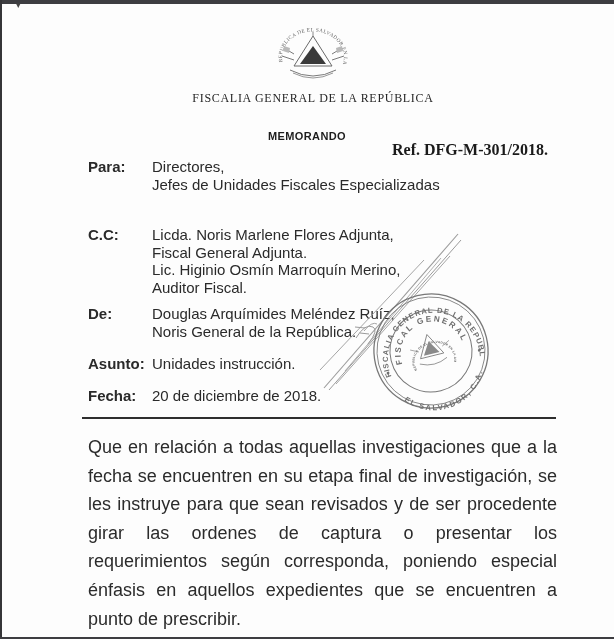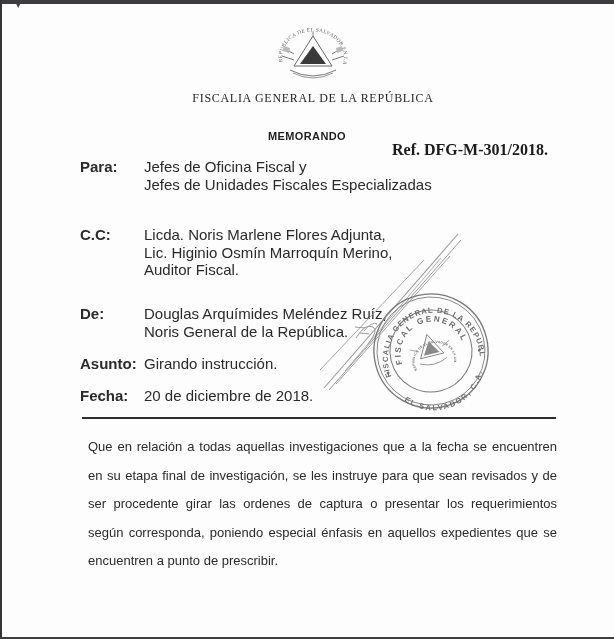--- a/index.html
+++ b/index.html
@@ -65,21 +65,21 @@
     width: 614px;
     text-align: center;
     font-weight: bold;
     font-size: 11px;
     letter-spacing: 0.4px;
     color: #1d1d1d;
   }
 
   .field-row {
     position: absolute;
-    left: 80px;
+    left: 88px;
     width: 470px;
     display: flex;
     font-size: 15px;
     line-height: 17.5px;
     color: #2a2a2a;
     justify-content: flex-end;
   }
   .field-label {
     width: 64px;
     flex: 0 0 64px;
@@ -94,21 +94,21 @@
 
   .divider {
     position: absolute; top: 417px; left: 82px;
     width: 474px; height: 2px;
     background: #2e2e2e;
   }
 
   .body-text {
     position: absolute; top: 433px; left: 88px;
     width: 469px;
-    font-size: 13px;
+    font-size: 18px;
     line-height: 28.6px;
     text-align: justify;
     color: #2b2b2b;
   }
 
   .seal-overlay {
     position: absolute; top: 218px; left: 298px;
     width: 230px; height: 215px;
     pointer-events: none;
   }
@@ -152,46 +152,47 @@
 
   <div class="institution">FISCALIA GENERAL DE LA REPÚBLICA</div>
 
   <div class="reference">Ref. DFG-M-301/2018.</div>
 
   <div class="memo-title">MEMORANDO</div>
 
   <div class="field-row row-para">
     <div class="field-label">Para:</div>
     <div class="field-lines">
-      <div>Jefes de Oficina Fiscal y</div>
+      <div>Directores,</div>
       <div>Jefes de Unidades Fiscales Especializadas</div>
     </div>
   </div>
 
   <div class="field-row row-cc">
     <div class="field-label">C.C:</div>
     <div class="field-lines">
       <div>Licda. Noris Marlene Flores Adjunta,</div>
+      <div>Fiscal General Adjunta.</div>
       <div>Lic. Higinio Osmín Marroquín Merino,</div>
       <div>Auditor Fiscal.</div>
     </div>
   </div>
 
   <div class="field-row row-de">
     <div class="field-label">De:</div>
     <div class="field-lines">
       <div>Douglas Arquímides Meléndez Ruíz,</div>
       <div>Noris General de la República.</div>
     </div>
   </div>
 
   <div class="field-row row-asunto">
     <div class="field-label">Asunto:</div>
     <div class="field-lines">
-      <div>Girando instrucción.</div>
+      <div>Unidades instrucción.</div>
     </div>
   </div>
 
   <div class="field-row row-fecha">
     <div class="field-label">Fecha:</div>
     <div class="field-lines">
       <div>20 de diciembre de 2018.</div>
     </div>
   </div>
 

